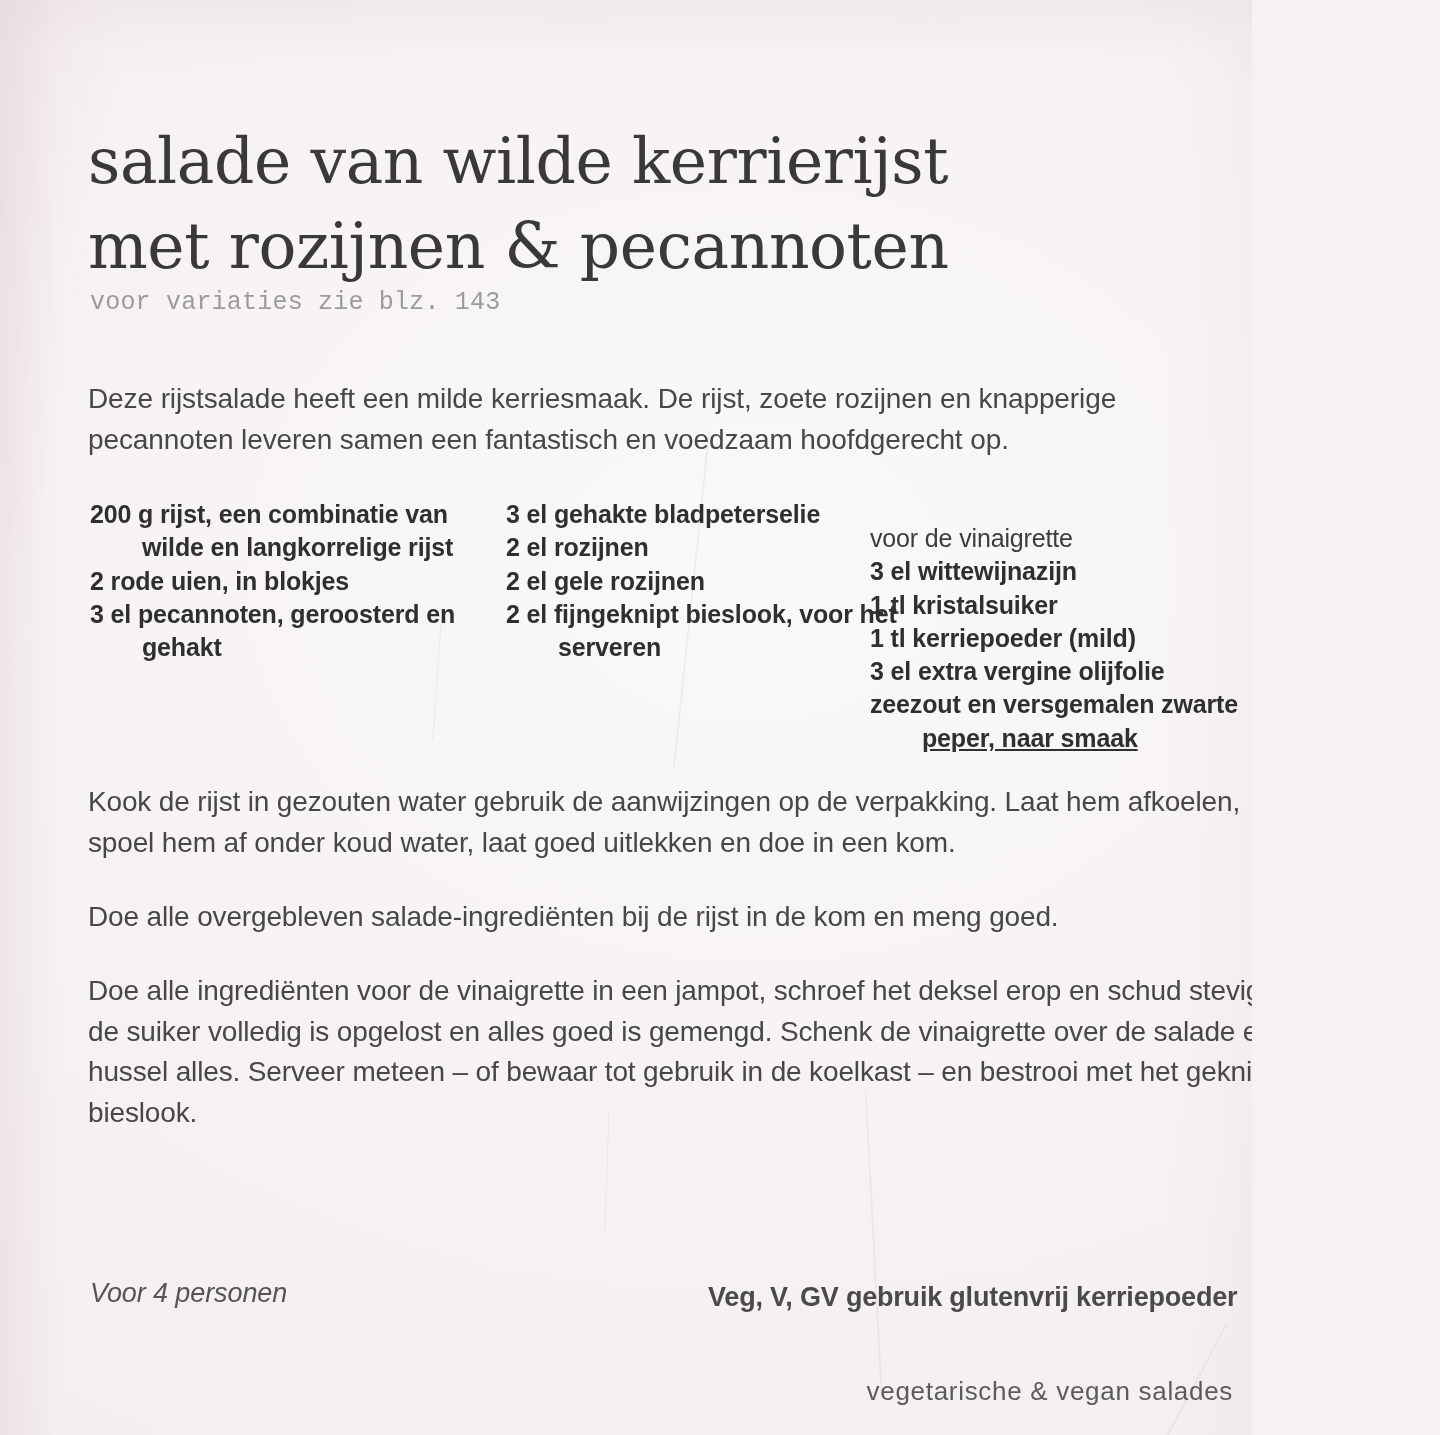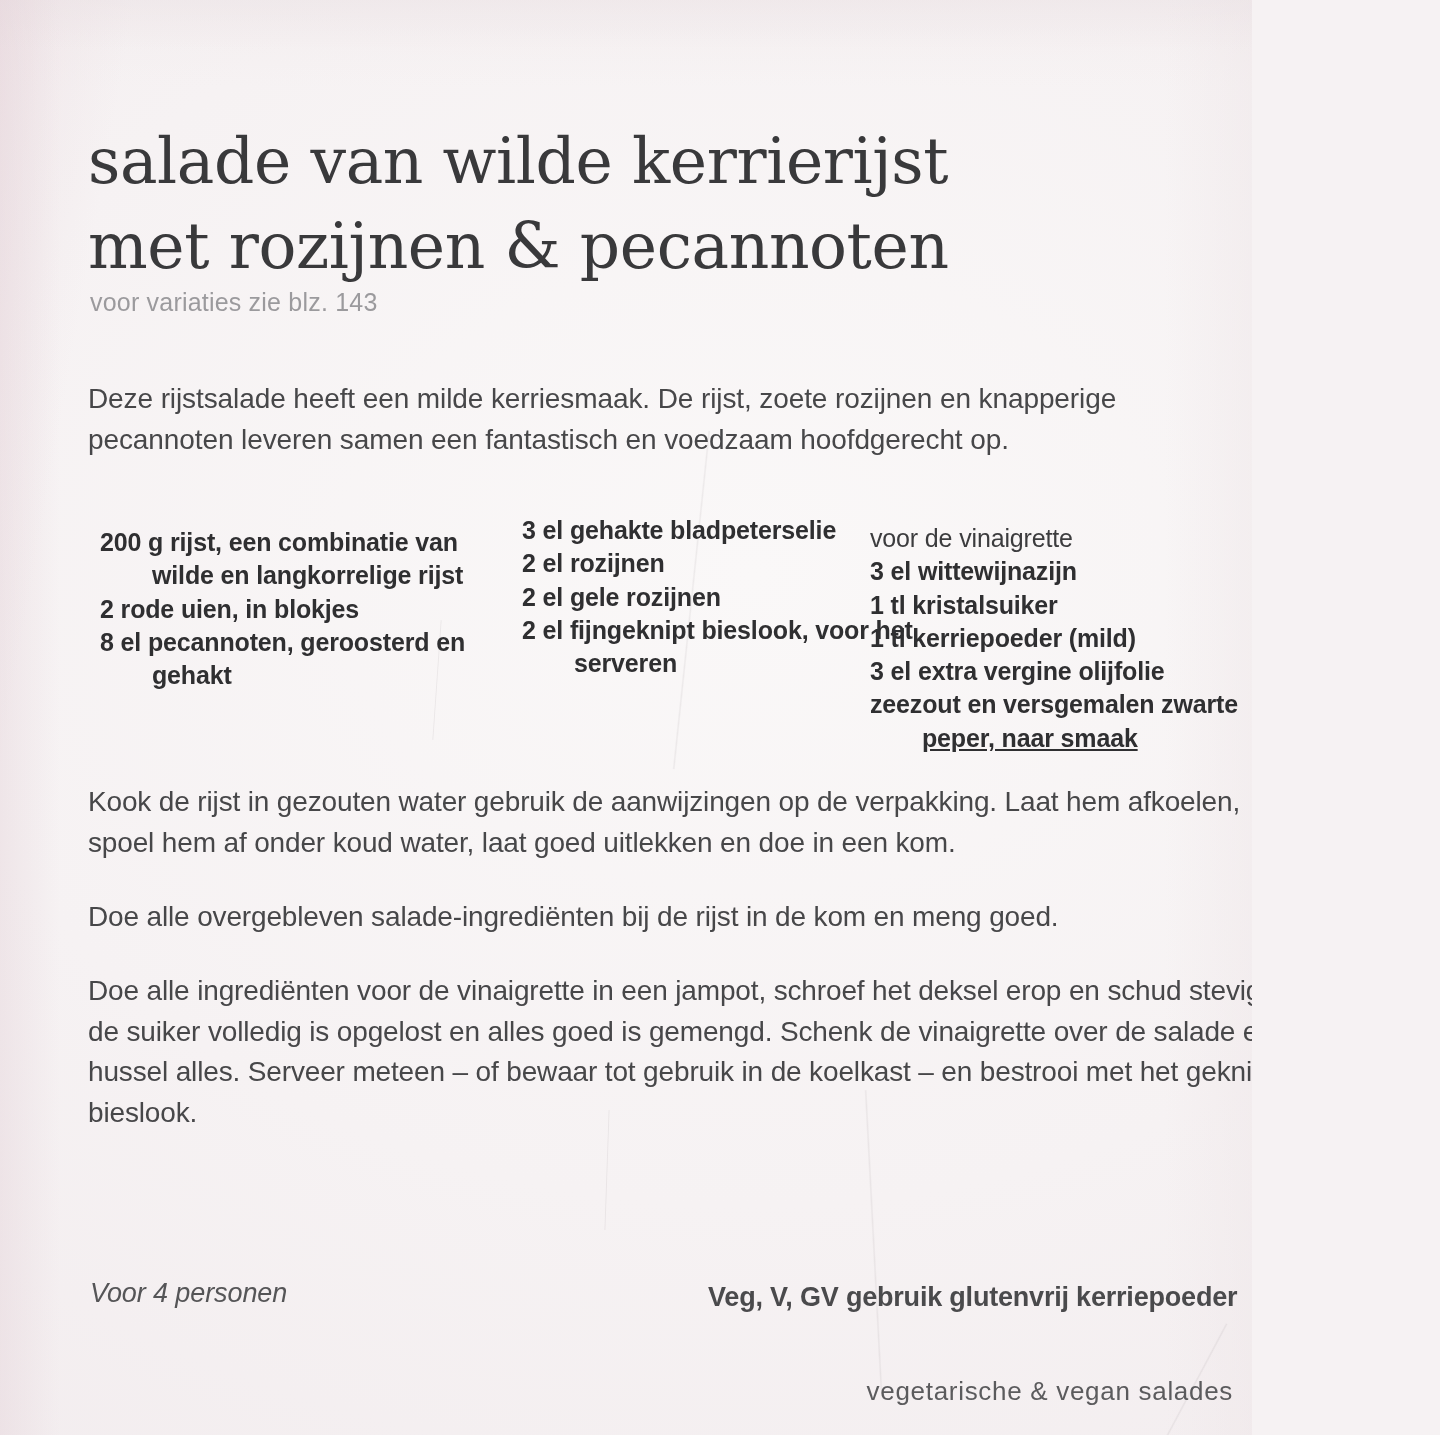--- a/index.html
+++ b/index.html
@@ -71,21 +71,21 @@
     line-height: 1.34;
     letter-spacing: -0.4px;
     color: #39393b;
     white-space: pre-line;
   }
 
   .subtitle {
     position: absolute;
     top: 288px;
     left: 2px;
-    font-family: Liberation Sans, sans-serif;
+    font-family: Liberation Mono, monospace;
     font-weight: 400;
     font-size: 25px;
     letter-spacing: 0.2px;
     color: #9b9a9d;
   }
 
   
   .intro {
     position: absolute;
     top: 378px;
@@ -107,22 +107,22 @@
     width: 1240px;
   }
   .ing-col {
     position: absolute;
     top: 0;
     font-family: "Liberation Sans", sans-serif;
     font-size: 25px;
     line-height: 1.33;
     color: #2f2f31;
   }
-  .ing-col.col1 { left: 12px;   width: 420px; margin-top: 28px; }
-  .ing-col.col2 { left: 434px; width: 400px; margin-top: 16px; }
+  .ing-col.col1 { left: 2px;   width: 420px; }
+  .ing-col.col2 { left: 418px; width: 400px; }
   .ing-col.col3 { left: 782px; width: 410px; margin-top: 24px; }
 
   .ing-item {
     font-weight: bold;
     padding-left: 34px;
     text-indent: -34px;
     margin-bottom: 0px;
     letter-spacing: -0.15px;
   }
   .ing-item.light {
@@ -213,21 +213,21 @@
 
     <div class="subtitle">voor variaties zie blz. 143</div>
 
     <div class="intro">Deze rijstsalade heeft een milde kerriesmaak. De rijst, zoete rozijnen en knapperige pecannoten leveren samen een fantastisch en voedzaam hoofdgerecht op.</div>
 
     <div class="ingredients">
 
       <div class="ing-col col1">
         <div class="ing-item hang">200 g rijst, een combinatie van wilde en langkorrelige rijst</div>
         <div class="ing-item">2 rode uien, in blokjes</div>
-        <div class="ing-item hang">8 el pecannoten, geroosterd en gehakt</div>
+        <div class="ing-item hang">3 el pecannoten, geroosterd en gehakt</div>
       </div>
 
       <div class="ing-col col2">
         <div class="ing-item">3 el gehakte bladpeterselie</div>
         <div class="ing-item">2 el rozijnen</div>
         <div class="ing-item">2 el gele rozijnen</div>
         <div class="ing-item hang">2 el fijngeknipt bieslook, voor het serveren</div>
       </div>
 
       <div class="ing-col col3">

